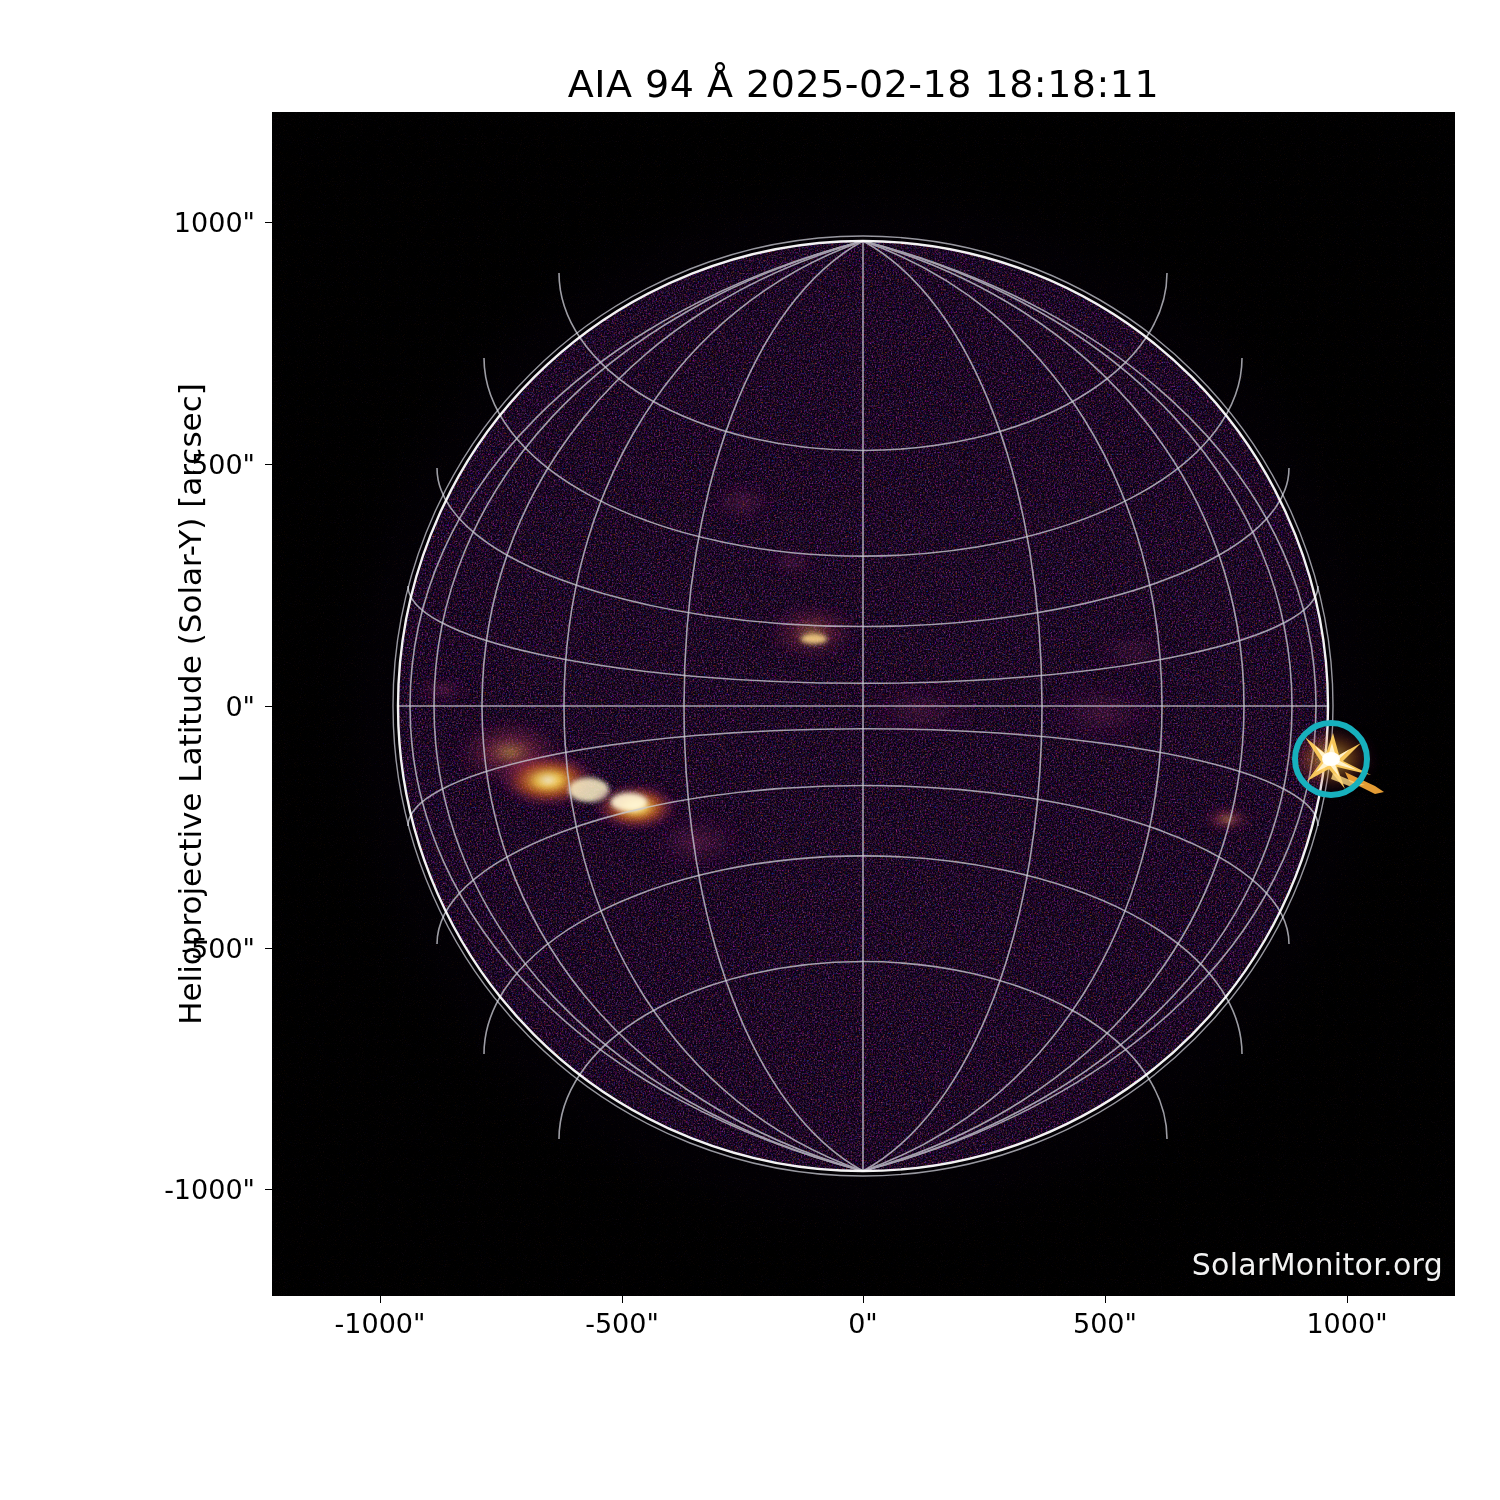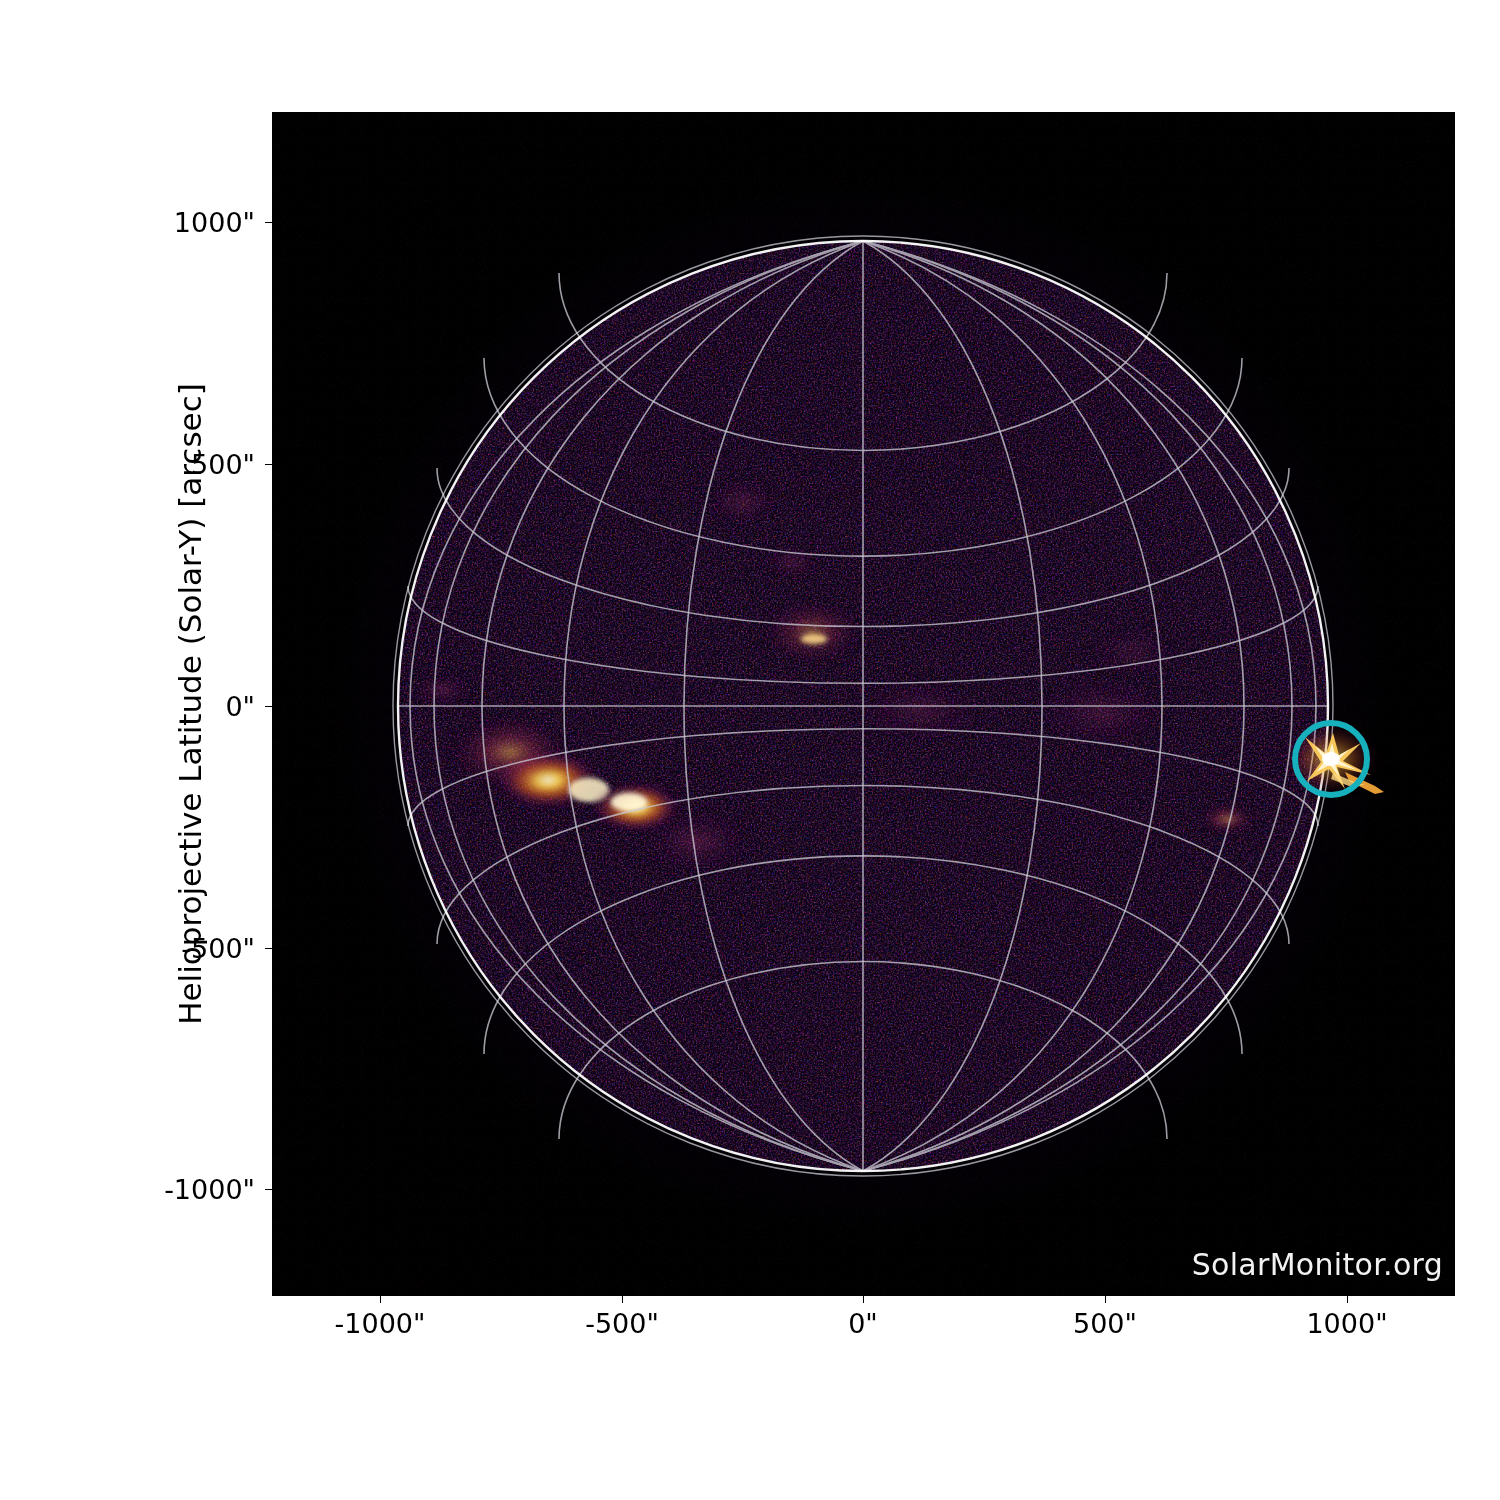--- a/index.html
+++ b/index.html
@@ -97,20 +97,21 @@
     white-space: nowrap;
     transform-origin: 0 0;
     transform: translate(172px, 1296px) rotate(-90deg);
   }
 </style>
 </head>
 <body>
 
 <div id="page">
 
+  <div id="title">AIA 94 Å 2025-02-18 18:18:11</div>
 
   <div id="plot-area">
     <svg id="plot-svg" viewBox="0 0 1183 1184" preserveAspectRatio="none">
       <defs>
         <radialGradient id="corona" cx="50%" cy="50%" r="50%">
           <stop offset="0%" stop-color="#2a0740" stop-opacity="0.55"></stop>
           <stop offset="55%" stop-color="#1b0430" stop-opacity="0.45"></stop>
           <stop offset="88%" stop-color="#120222" stop-opacity="0.30"></stop>
           <stop offset="100%" stop-color="#000000" stop-opacity="0"></stop>
         </radialGradient>

